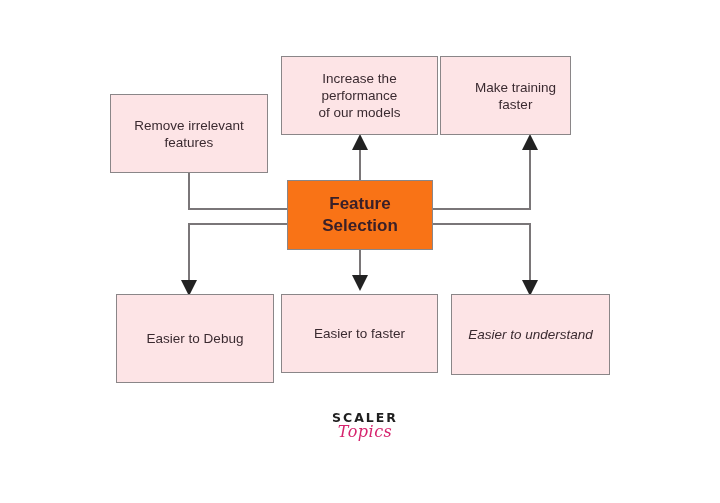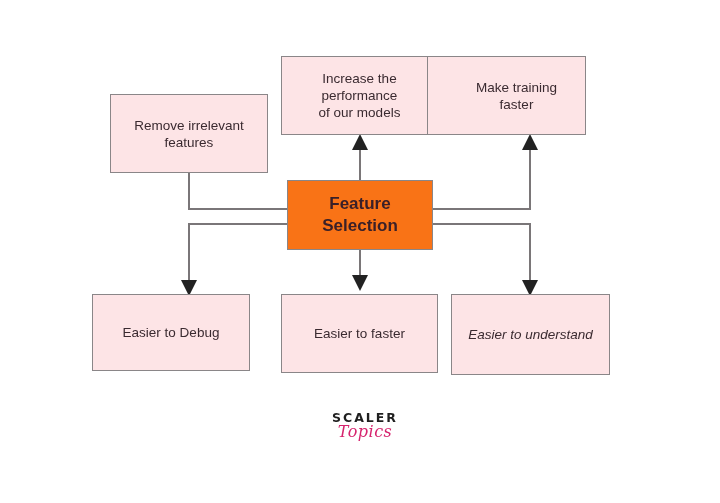--- a/index.html
+++ b/index.html
@@ -56,31 +56,31 @@
 
 <div class="box light" style="left:110px;top:56px;width:158px;height:79px;margin-top:38px;">
   <span>Remove irrelevant
 features</span>
 </div>
 <div class="box light" style="left:281px;top:56px;width:157px;height:79px;">
   <span>Increase the
 performance
 of our models</span>
 </div>
-<div class="box light" style="left:427px;top:56px;width:159px;height:79px;padding-left:20px;">
+<div class="box light" style="left:440px;top:56px;width:131px;height:79px;padding-left:20px;">
   <span>Make training
 faster</span>
 </div>
 
 <div class="box center" style="left:287px;top:180px;width:146px;height:70px;">
   <span>Feature
 Selection</span>
 </div>
 
-<div class="box light" style="left:92px;top:294px;width:158px;height:77px;">
+<div class="box light" style="left:116px;top:294px;width:158px;height:89px;">
   <span>Easier to Debug</span>
 </div>
 <div class="box light" style="left:281px;top:294px;width:157px;height:79px;">
   <span>Easier to faster</span>
 </div>
 <div class="box light" style="left:451px;top:294px;width:159px;height:81px;font-style:italic;">
   <span>Easier to understand</span>
 </div>
 
 <div class="logo">

